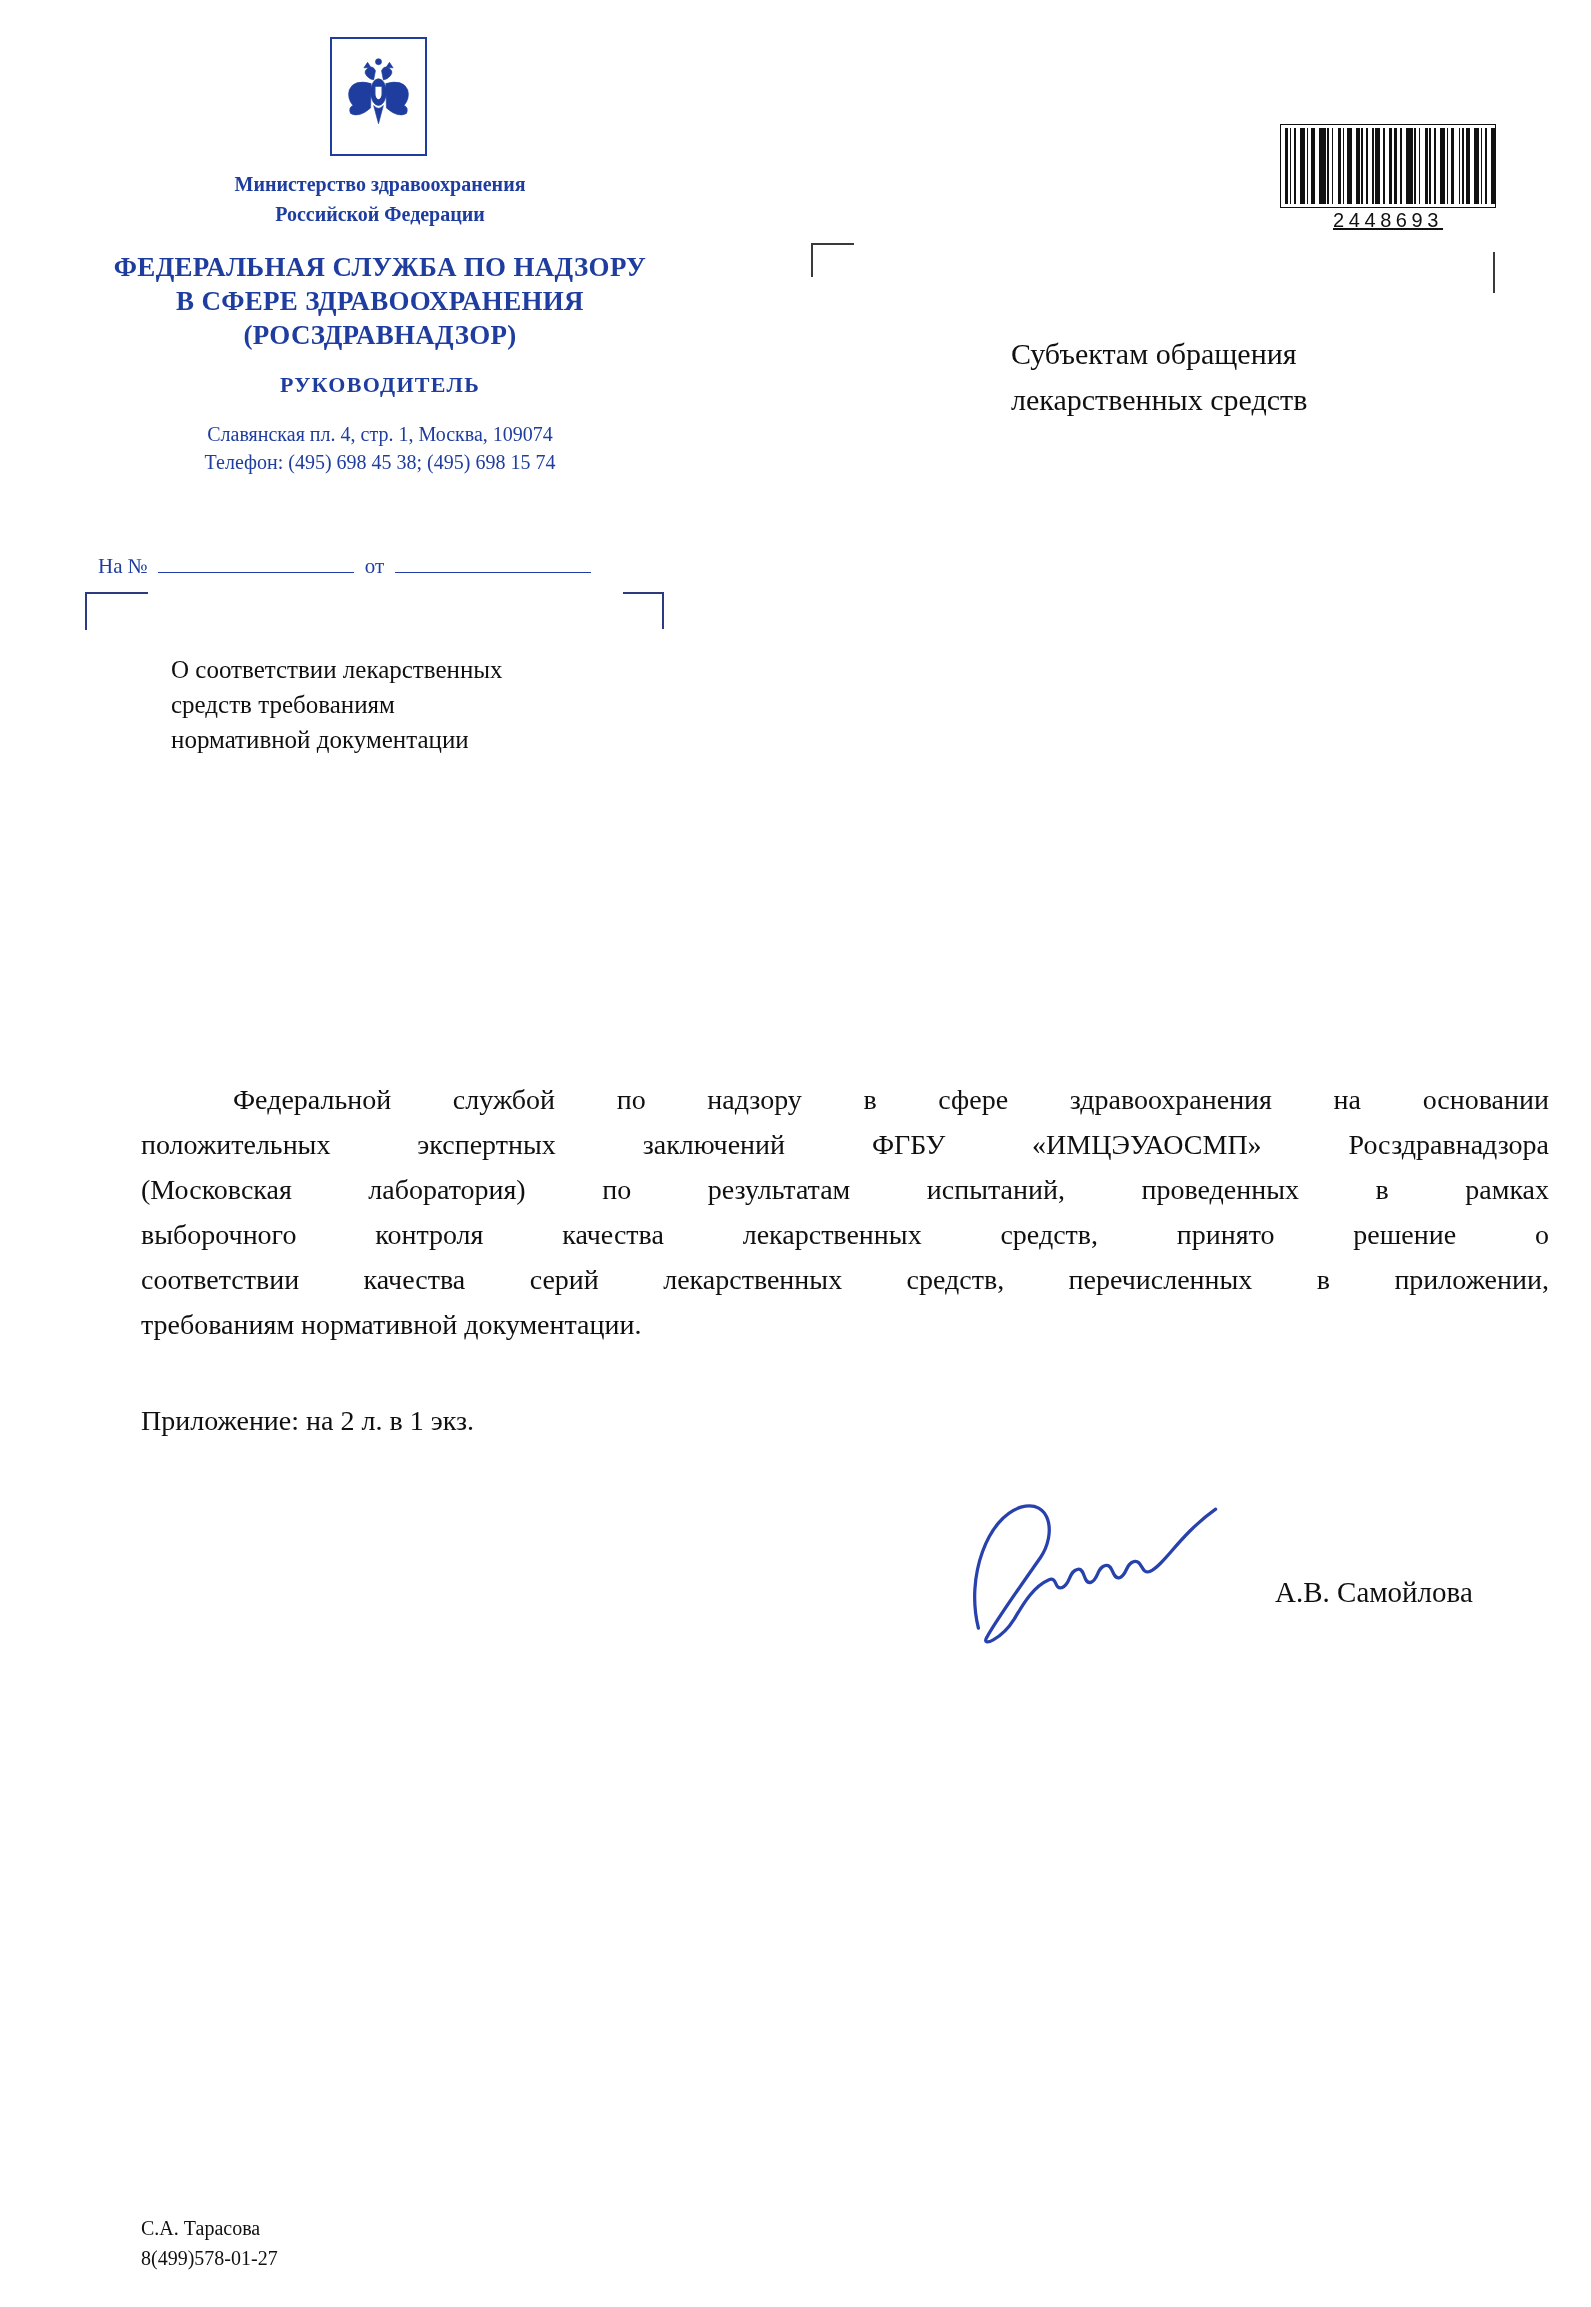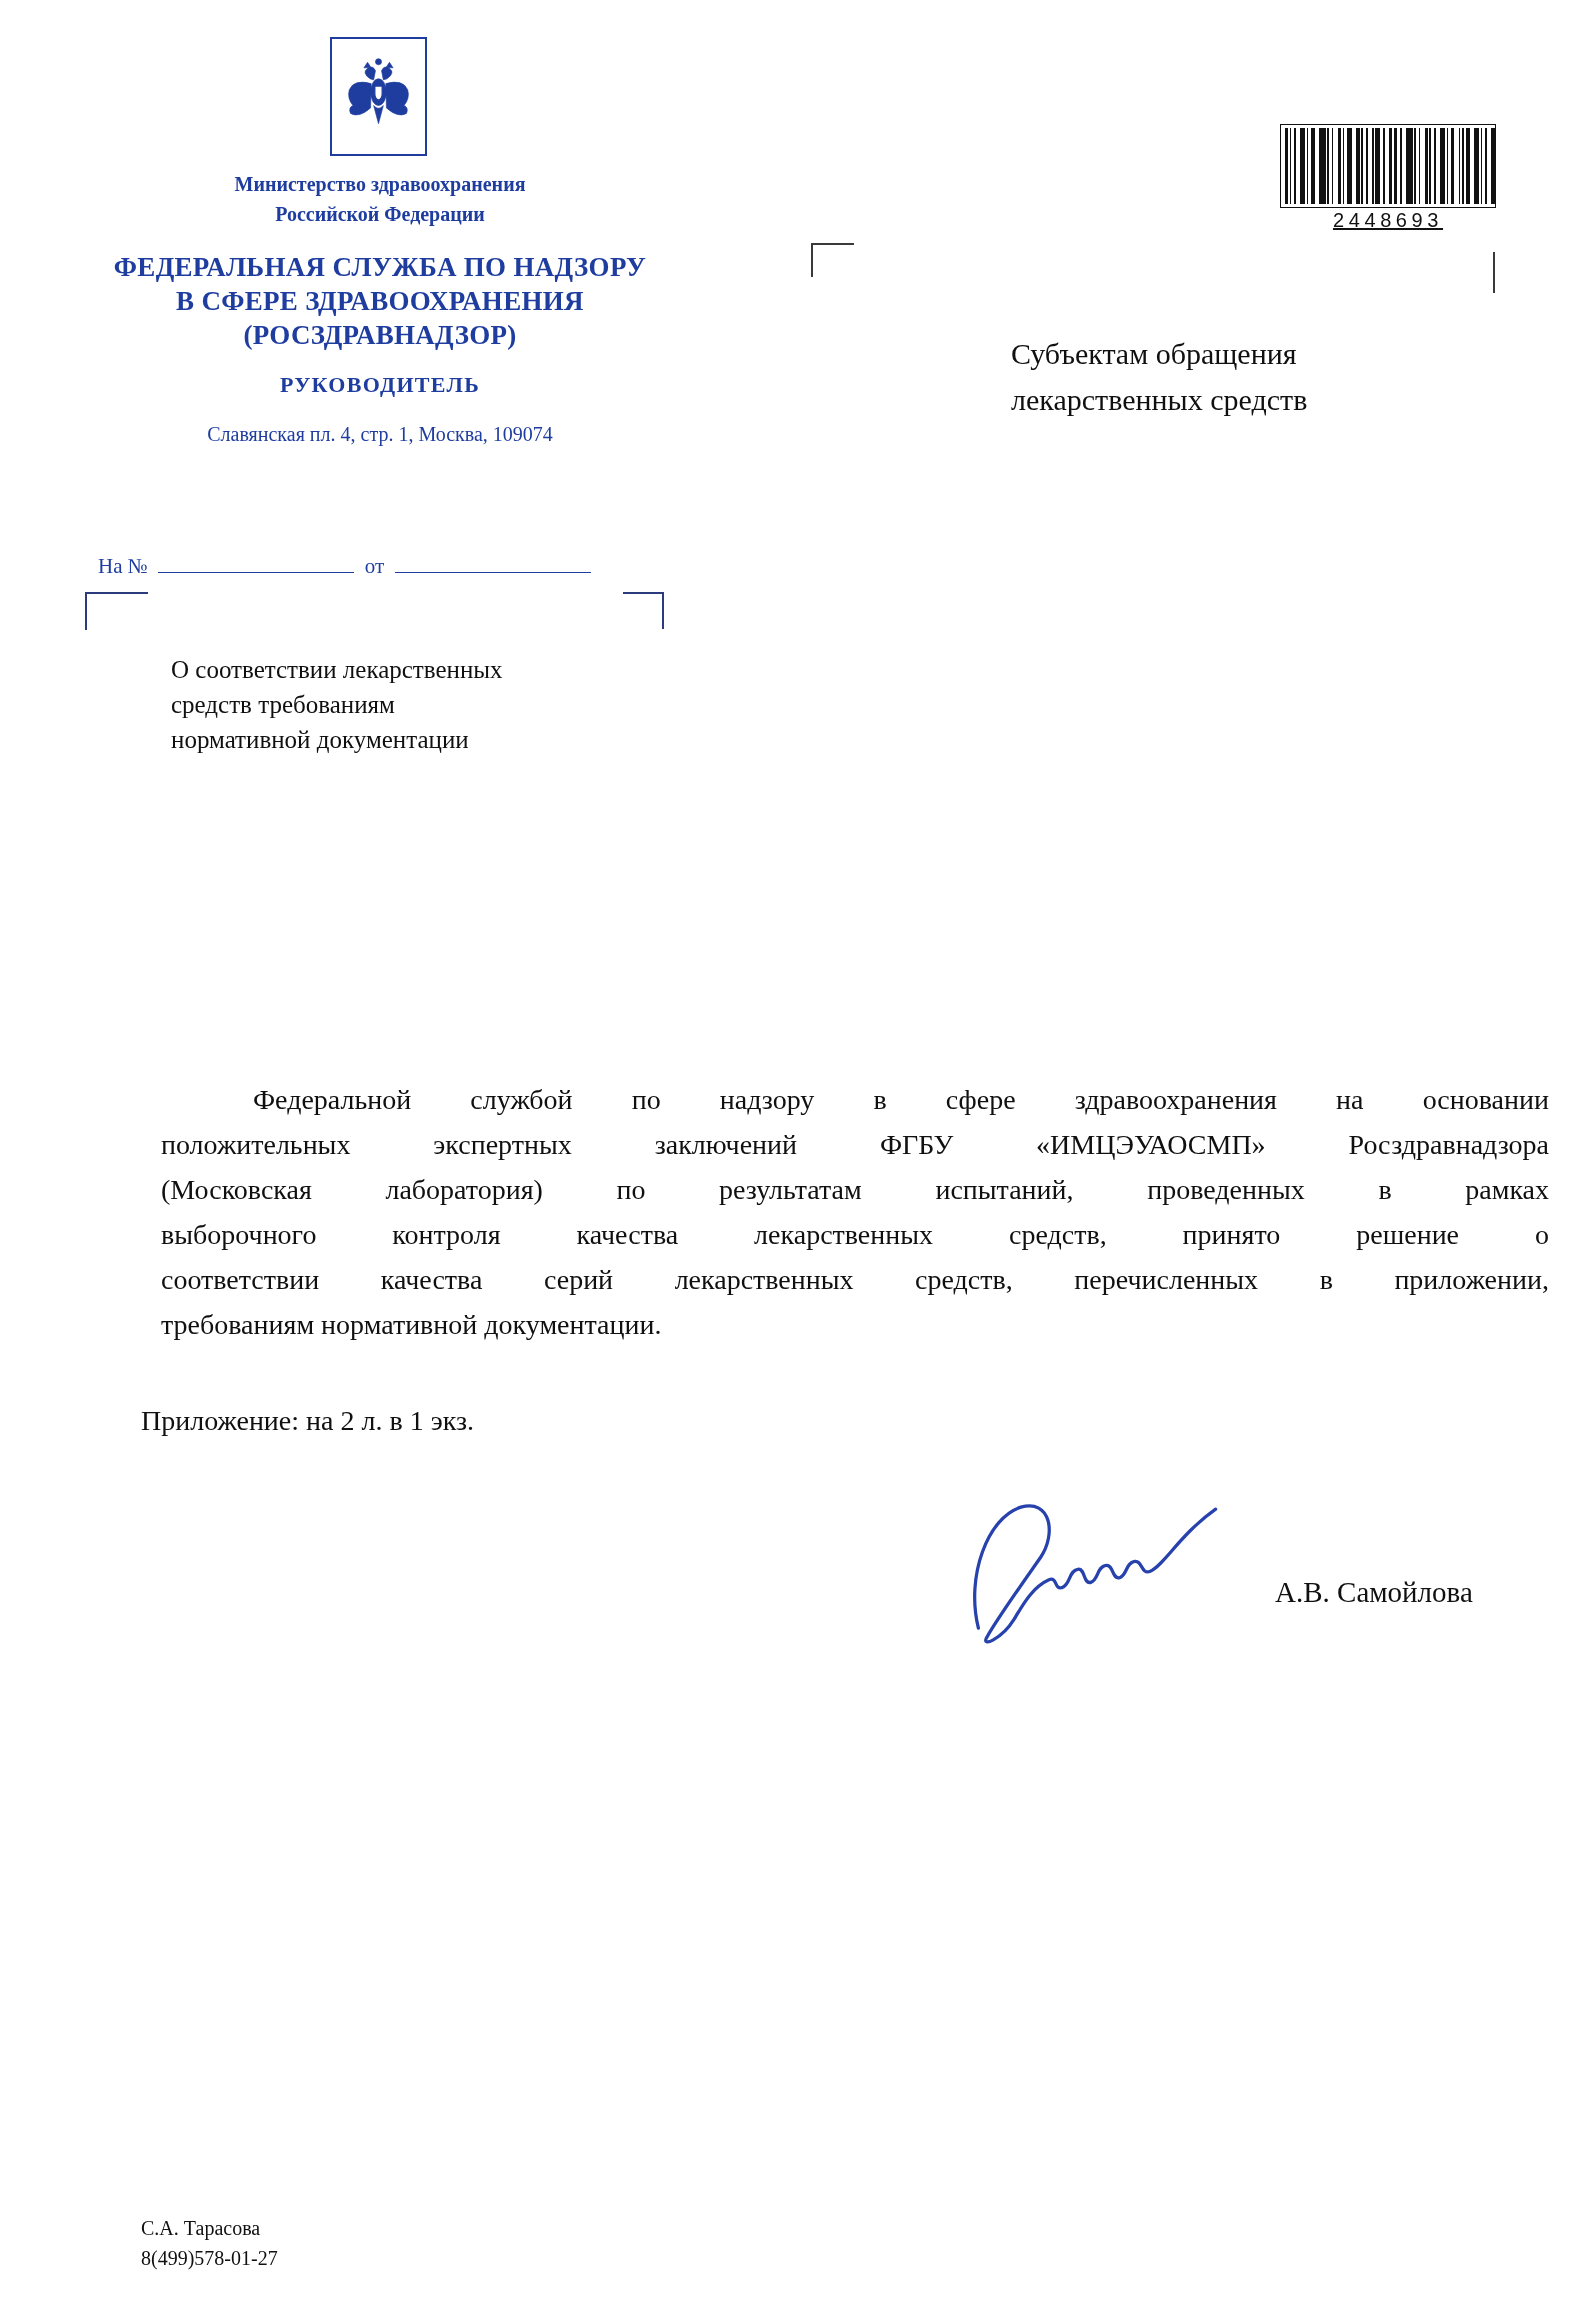--- a/index.html
+++ b/index.html
@@ -76,21 +76,21 @@
     font-family: "Liberation Sans", "DejaVu Sans", sans-serif;
     font-size: 20px; letter-spacing: 4.6px; color: #111; text-decoration: underline;
   }
 
   
   .addressee { position: absolute; left: 1011px; top: 331px; font-size: 30px; line-height: 46px; }
   .subject   { position: absolute; left: 171px;  top: 652px; font-size: 25px; line-height: 35px; }
 
   
   .body-text { position: absolute; left: 141px; top: 1077px; width: 1408px; font-size: 28px; line-height: 45px; }
-  .body-line { text-align: justify; text-align-last: justify; margin-left: 20px; }
+  .body-line { text-align: justify; text-align-last: justify; }
   .body-line:first-child { text-indent: 92px; }
   .body-line:last-child  { text-align-last: left; }
   .attachment { position: absolute; left: 141px; top: 1405px; font-size: 28px; }
 
   
   .signature-svg { position: absolute; left: 949px; top: 1471px; }
   .sign-name { position: absolute; left: 1275px; top: 1576px; font-size: 29px; }
 
   
   .footer { position: absolute; left: 141px; top: 2213px; font-size: 20px; line-height: 30px; }
@@ -123,20 +123,21 @@
         <div class="ministry-line">Российской Федерации</div>
       </div>
     <div class="service">
         <div class="service-line">ФЕДЕРАЛЬНАЯ СЛУЖБА ПО НАДЗОРУ</div>
         <div class="service-line">В СФЕРЕ ЗДРАВООХРАНЕНИЯ</div>
         <div class="service-line">(РОСЗДРАВНАДЗОР)</div>
       </div>
     <div class="position-title">РУКОВОДИТЕЛЬ</div>
     <div class="addr">
       <div>Славянская пл. 4, стр. 1, Москва, 109074</div>
+      <div>Телефон: (495) 698 45 38; (495) 698 15 74</div>
     </div>
   </div>
 
 
   <div class="na-line">
     <span>На №</span><span class="blank"></span><span>от</span><span class="blank"></span>
   </div>
 
   <div class="corner corner-addr-tl"></div>
   <div class="corner corner-addr-r"></div>

